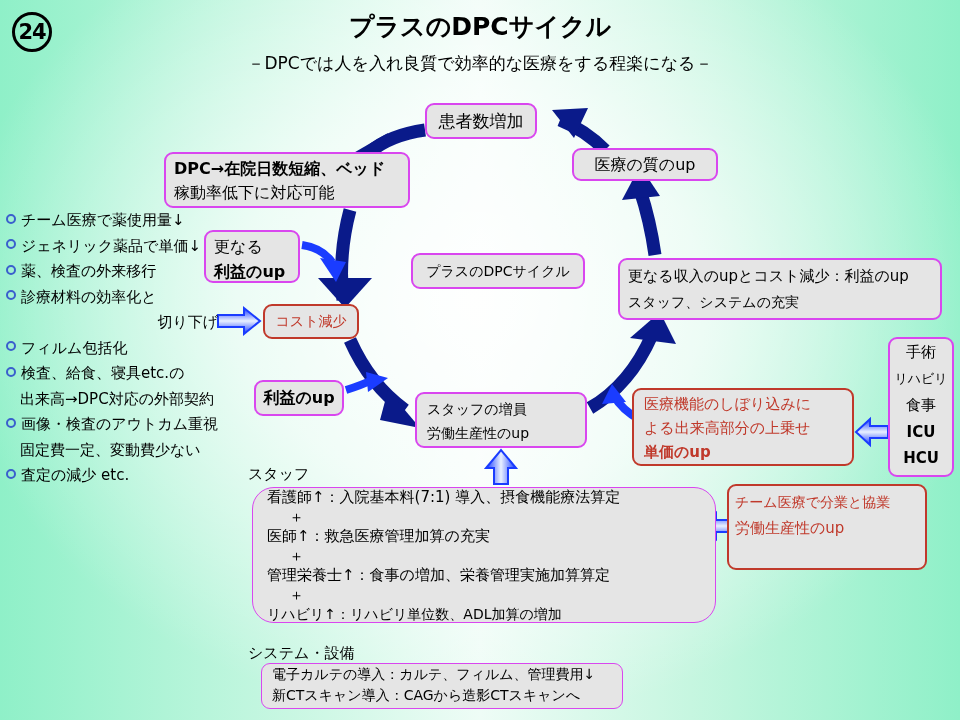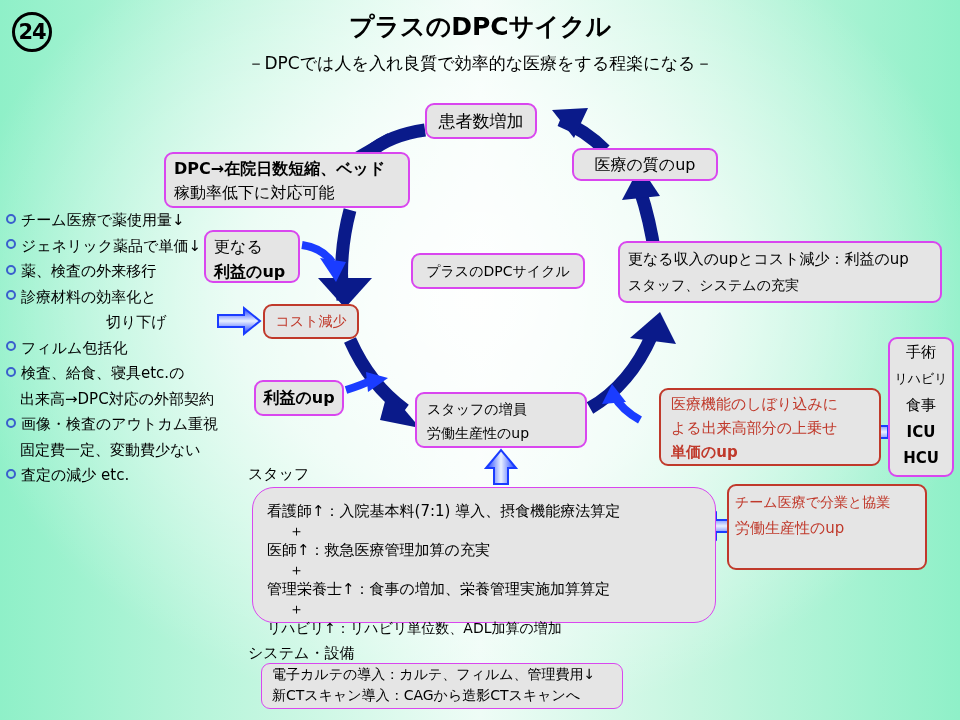--- a/index.html
+++ b/index.html
@@ -25,21 +25,21 @@
   }
   #title { left: 0; width: 960px; top: 10px; text-align: center; font-size: 25px; font-weight: bold; }
   #subtitle { left: 0; width: 960px; top: 52px; text-align: center; font-size: 17px; }
   .bullets { position: absolute; left: 6px; top: 208px; font-size: 15px; line-height: 25.5px; }
   .bullets div { white-space: nowrap; }
   .bullet-dot {
     display: inline-block; width: 6px; height: 6px; border: 2px solid #3a5fcd;
     border-radius: 50%; margin-right: 5px; vertical-align: middle; position: relative; top: -2px;
   }
   .indent { padding-left: 14px; }
-  .indent2 { padding-left: 100px; }
+  .indent2 { padding-left: 100px; text-align: right; }
   svg#arrows { position: absolute; left: 0; top: 0; }
   .lines div { white-space: nowrap; }
 </style>
 </head>
 <body>
 
 <svg id="arrows" width="960" height="720">
   <defs>
     <linearGradient id="hollowGradH" x1="0" y1="0" x2="0" y2="1">
       <stop offset="0" stop-color="#1a3cff"></stop>
@@ -106,21 +106,21 @@
 
 <div class="box" style="left:204px; top:230px; width:96px; height:53px; font-size:16px; padding:2px 8px; line-height:25px;">
   <div>更なる</div>
   <div style="font-weight:bold;">利益のup</div>
 </div>
 
 <div class="box" style="left:411px; top:253px; width:174px; height:36px; font-size:14px; text-align:center; line-height:32px;">
   <span>プラスのDPCサイクル</span>
 </div>
 
-<div class="box" style="left:618px; top:241px; width:324px; height:62px; font-size:15px; padding:3px 8px; line-height:26px;">
+<div class="box" style="left:618px; top:258px; width:324px; height:62px; font-size:15px; padding:3px 8px; line-height:26px;">
   <div>更なる収入のupとコスト減少：利益のup</div>
   <div style="font-size:14px;">スタッフ、システムの充実</div>
 </div>
 
 <div class="box red" style="left:263px; top:304px; width:96px; height:35px; font-size:14px; text-align:center; line-height:31px;">
   <span>コスト減少</span>
 </div>
 
 <div class="box" style="left:254px; top:380px; width:90px; height:36px; font-size:16px; text-align:center; line-height:32px; font-weight:bold;">
   <span>利益のup</span>
@@ -138,41 +138,41 @@
     <div><span class="bullet-dot"></span><span>診療材料の効率化と</span></div>
     <div class="indent2"><span>切り下げ</span></div>
     <div><span class="bullet-dot"></span><span>フィルム包括化</span></div>
     <div><span class="bullet-dot"></span><span>検査、給食、寝具etc.の</span></div>
     <div class="indent"><span>出来高→DPC対応の外部契約</span></div>
     <div><span class="bullet-dot"></span><span>画像・検査のアウトカム重視</span></div>
     <div class="indent"><span>固定費一定、変動費少ない</span></div>
     <div><span class="bullet-dot"></span><span>査定の減少 etc.</span></div>
   </div>
 
-<div class="box red lines" style="left:632px; top:388px; width:222px; height:78px; font-size:15px; padding:2px 10px; line-height:24px;margin-left:27px;">
+<div class="box red lines" style="left:632px; top:388px; width:222px; height:78px; font-size:15px; padding:2px 10px; line-height:24px;">
   <div>医療機能のしぼり込みに</div>
   <div>よる出来高部分の上乗せ</div>
   <div style="font-weight:bold;">単価のup</div>
 </div>
 
 <div class="box" style="left:888px; top:337px; width:66px; height:140px; font-size:15px; padding:0 0; line-height:26.5px; text-align:center;">
   <div>手術</div>
   <div style="font-size:13px;">リハビリ</div>
   <div>食事</div>
   <div style="font-weight:bold;">ICU</div>
   <div style="font-weight:bold;">HCU</div>
 </div>
 
 <div class="box red lines" style="left:727px; top:484px; width:200px; height:86px; font-size:15px; padding:3px 6px; line-height:26px;">
   <div style="font-size:14px;">チーム医療で分業と協業</div>
   <div>労働生産性のup</div>
 </div>
 
 <div class="t" style="left:248px; top:465px; font-size:15px;">スタッフ</div>
-<div class="box lines" style="left:252px; top:487px; width:464px; height:136px; border-width:1.5px; border-radius:22px; font-size:15px; padding:14px 14px; line-height:19.5px;">
+<div class="box lines" style="left:252px; top:487px; width:464px; height:136px; border-width:1.5px; border-radius:22px; font-size:15px; padding:0 14px; line-height:19.5px;">
   <div>看護師↑：入院基本料(7:1) 導入、摂食機能療法算定</div>
   <div style="padding-left:22px;">＋</div>
   <div>医師↑：救急医療管理加算の充実</div>
   <div style="padding-left:22px;">＋</div>
   <div>管理栄養士↑：食事の増加、栄養管理実施加算算定</div>
   <div style="padding-left:22px;">＋</div>
   <div style="font-size:14px;">リハビリ↑：リハビリ単位数、ADL加算の増加</div>
 </div>
 
 <div class="t" style="left:248px; top:644px; font-size:15px;">システム・設備</div>

